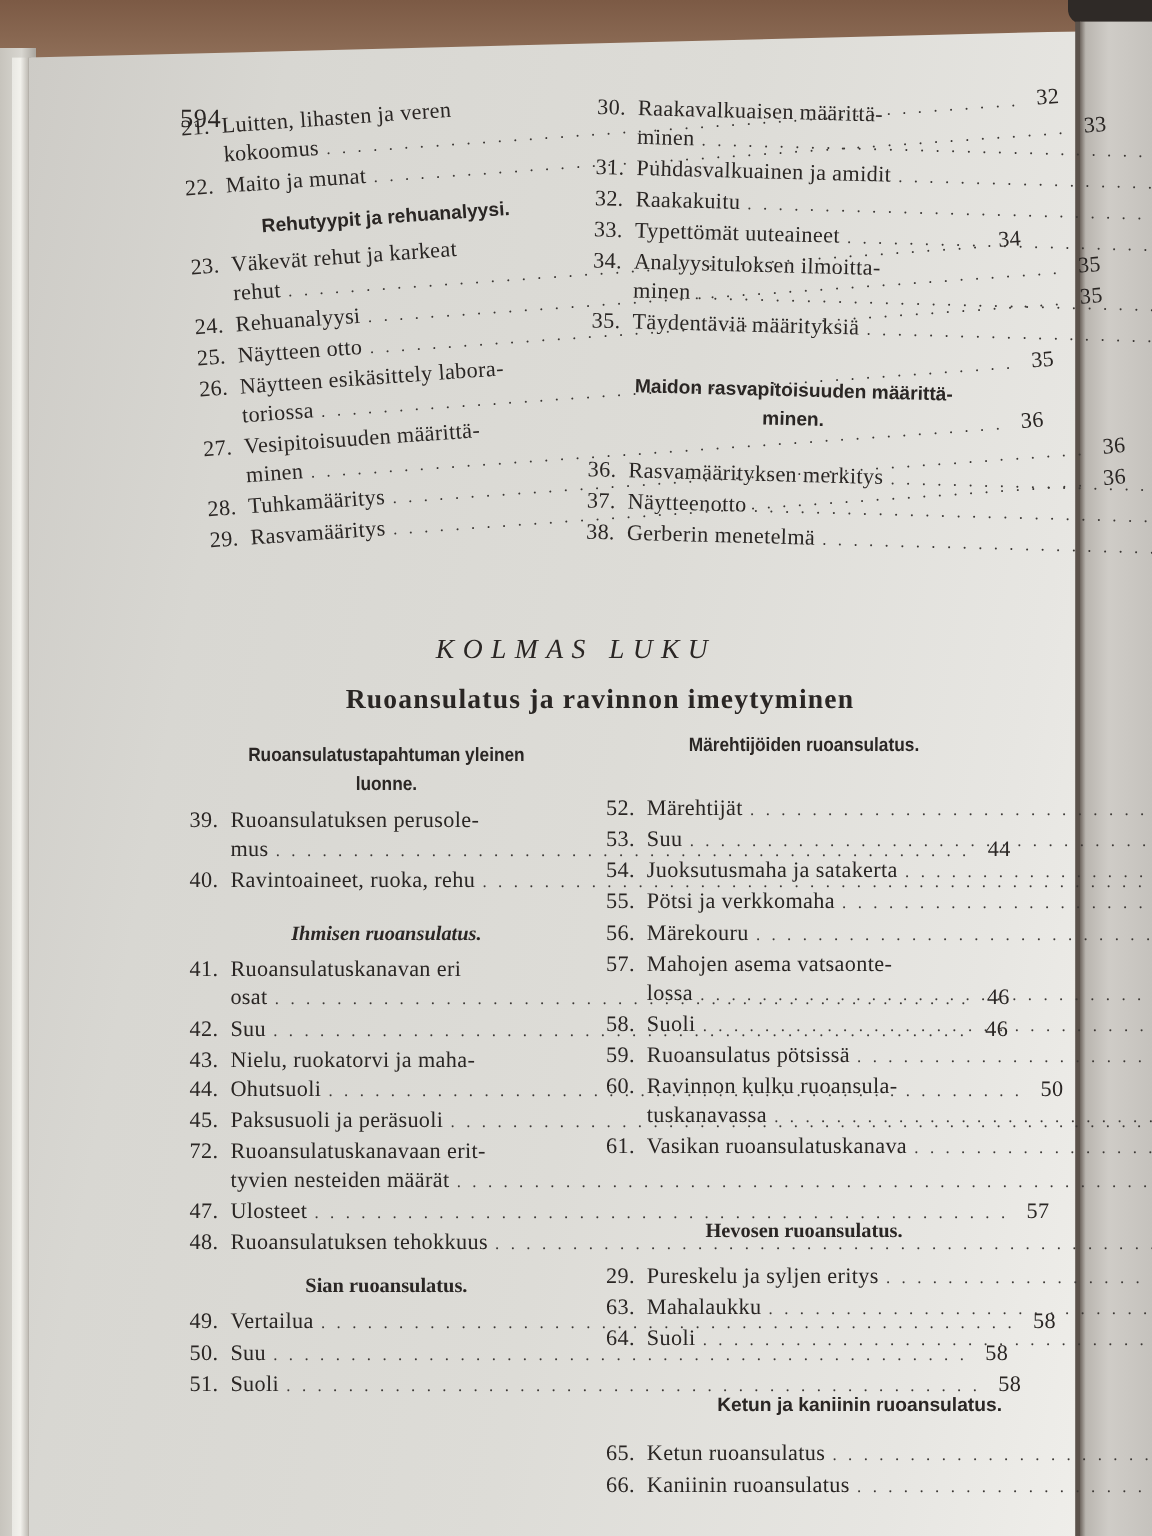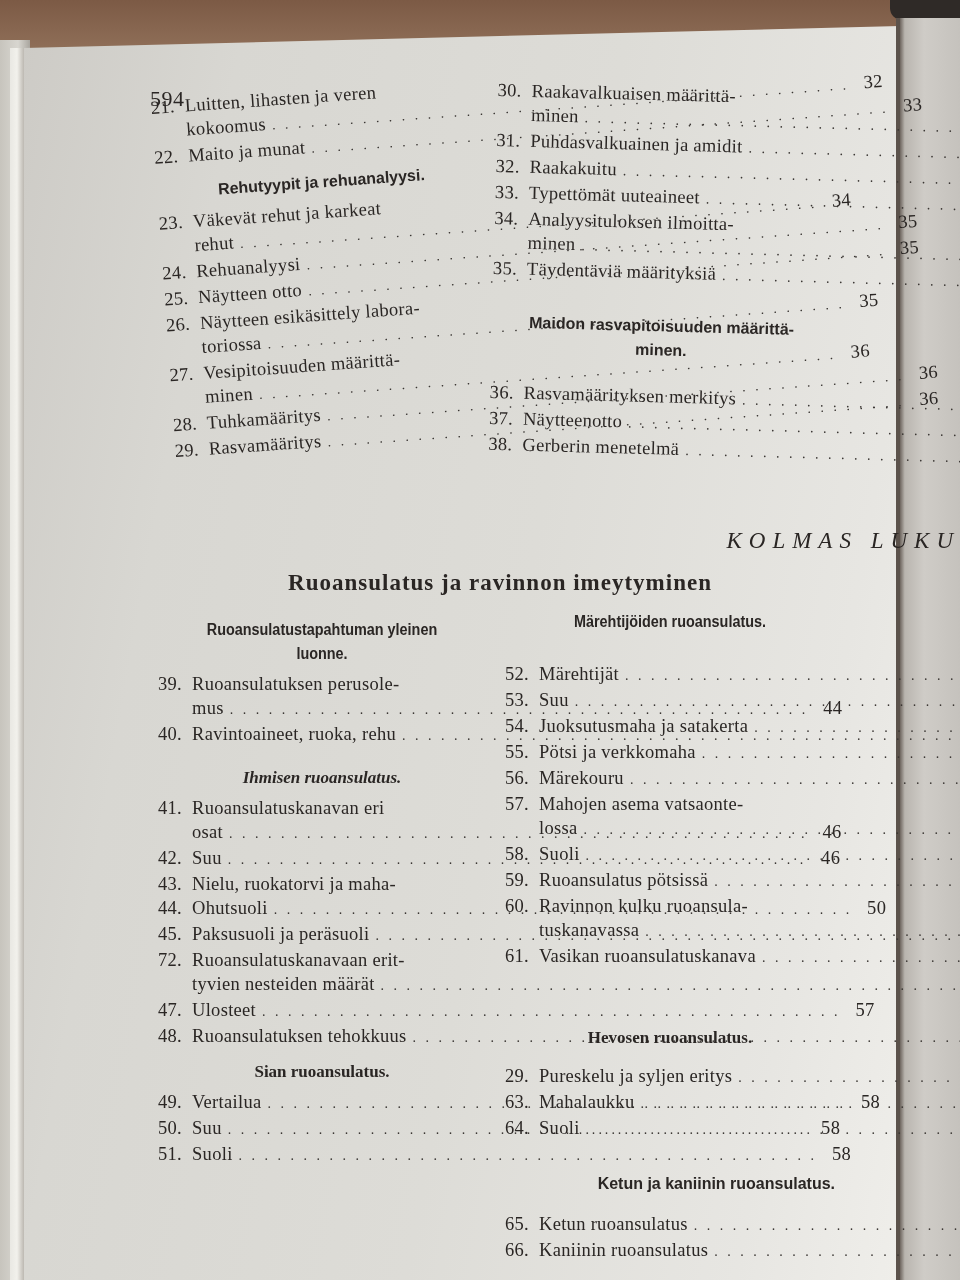--- a/index.html
+++ b/index.html
@@ -69,21 +69,21 @@
 
     .section-heading {
       font-family: "Liberation Sans", "DejaVu Sans", sans-serif;
       font-weight: bold; font-size: 16px; text-align: center; line-height: 24px;
       margin: 10px 0 6px;
     }
     .section-heading.serif { font-family: "Liberation Serif", serif; font-size: 17px; }
     .section-heading.cond { transform: scaleX(0.9); }
 
     .chapter-label {
-      position: absolute; left: 0; width: 960px; top: 528px; text-align: right;
+      position: absolute; left: 0; width: 960px; top: 528px; text-align: center;
       font-style: italic; font-size: 23px; letter-spacing: 7px;
     }
     .chapter-title {
       position: absolute; left: 0; width: 1000px; top: 570px; text-align: center;
       font-weight: bold; font-size: 23px; letter-spacing: 1px;
     }
   </style>
 </head>
 <body>
 
@@ -545,21 +545,21 @@
         <div class="entry">
           <span class="num">61.</span>
           <div class="body">
             <div class="line">
               <span class="text">Vasikan ruoansulatuskanava</span>
               <span class="dots"></span>
             </div>
           </div>
         </div>
       </div>
-    <div class="section-heading serif" style="margin-top:56px;margin-bottom:14px;">Hevosen ruoansulatus.</div>
+    <div class="section-heading serif" style="margin-top:44px;margin-bottom:14px;">Hevosen ruoansulatus.</div>
     <div>
         <div class="entry">
           <span class="num">29.</span>
           <div class="body">
             <div class="line">
               <span class="text">Pureskelu ja syljen eritys</span>
               <span class="dots"></span>
             </div>
           </div>
         </div>

